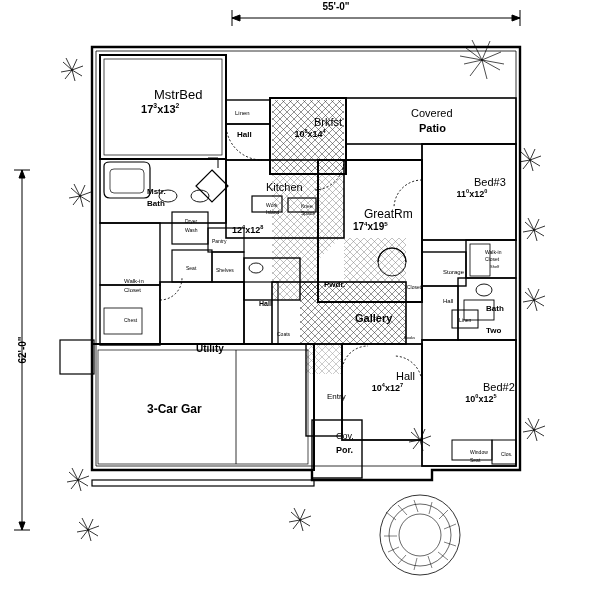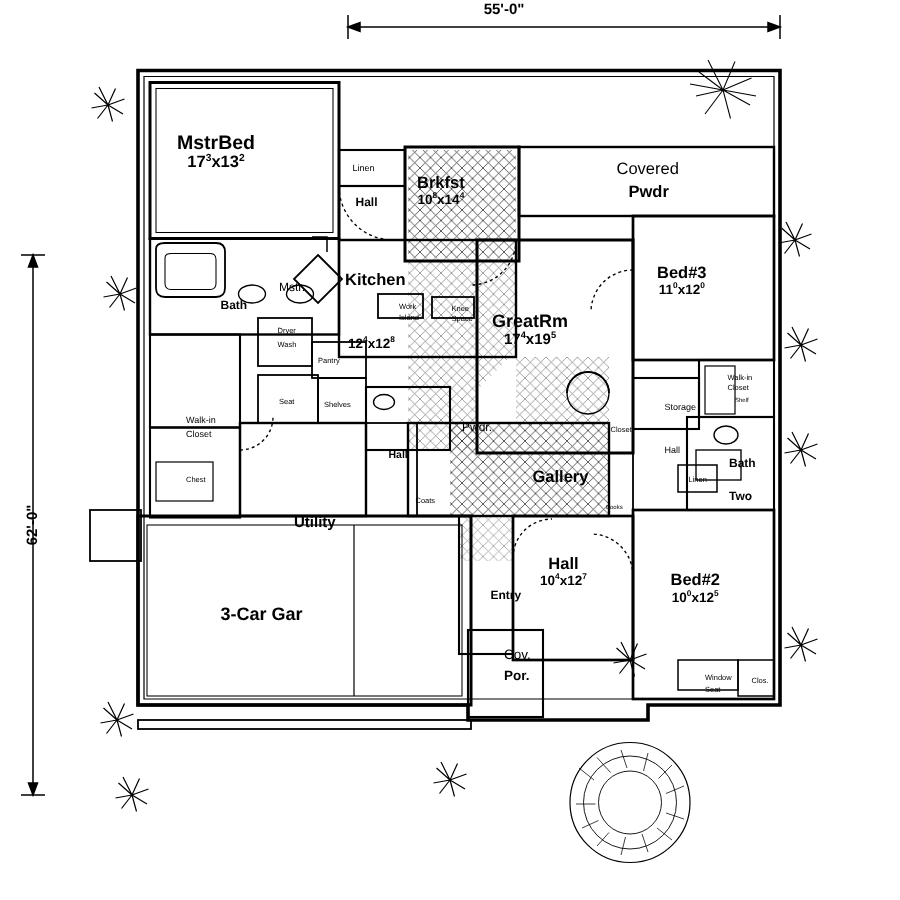--- a/index.html
+++ b/index.html
@@ -6,21 +6,21 @@
   body{
     width:600px;height:600px;
     background:#ffffff;
     font-family:"Liberation Sans",sans-serif;
     color:#000;
     overflow:hidden;
     position:relative;
   }
   #plan{position:absolute;inset:0;}
   .lbl{position:absolute;text-align:center;line-height:1.05;}
-  .lbl .nm{display:block;font-weight:bold;}
+  .lbl .nm{display:block;font-weight:normal;margin-left:36px;}
   .lbl .dim{display:block;font-weight:bold;}
   .b{font-weight:bold;}
   .t9{font-size:9px;}
   .t10{font-size:10px;}
   .t11{font-size:11px;}
   .t12{font-size:12px;text-align:center;}
   .t13{font-size:13px;}
   sup{font-size:0.62em;vertical-align:super;}
   svg{position:absolute;left:0;top:0;}
 </style>
@@ -239,52 +239,52 @@
     <span class="nm t11">Hall</span>
     <span class="dim t9">10<sup>4</sup>x12<sup>7</sup></span>
   </div>
 
   <div class="lbl b t12" style="left:147px;top:403px;">
     <span>3-Car Gar</span>
   </div>
 
   <div id="small-labels">
       <div class="lbl" style="left: 411px; top: 108px; font-size: 11px; font-weight: normal; white-space: nowrap;">Covered</div>
-      <div class="lbl" style="left: 419px; top: 123px; font-size: 11px; font-weight: bold; white-space: nowrap;">Pwdr</div>
+      <div class="lbl" style="left: 419px; top: 123px; font-size: 11px; font-weight: bold; white-space: nowrap;">Patio</div>
       <div class="lbl" style="left: 235px; top: 110px; font-size: 6px; font-weight: normal; white-space: nowrap;">Linen</div>
       <div class="lbl" style="left: 237px; top: 131px; font-size: 8px; font-weight: bold; white-space: nowrap;">Hall</div>
-      <div class="lbl" style="left: 147px; top: 188px; font-size: 8px; font-weight: normal; white-space: nowrap; margin-left: 39px;">Mstr.</div>
+      <div class="lbl" style="left: 147px; top: 188px; font-size: 8px; font-weight: bold; white-space: nowrap;">Mstr.</div>
       <div class="lbl" style="left: 147px; top: 200px; font-size: 8px; font-weight: bold; white-space: nowrap;">Bath</div>
       <div class="lbl" style="left: 266px; top: 203px; font-size: 5px; font-weight: normal; white-space: nowrap;">Work</div>
       <div class="lbl" style="left: 266px; top: 210px; font-size: 5px; font-weight: normal; white-space: nowrap;">Island</div>
       <div class="lbl" style="left: 301px; top: 204px; font-size: 5px; font-weight: normal; white-space: nowrap;">Knee</div>
       <div class="lbl" style="left: 301px; top: 211px; font-size: 5px; font-weight: normal; white-space: nowrap;">Space</div>
       <div class="lbl" style="left: 185px; top: 219px; font-size: 5px; font-weight: normal; white-space: nowrap;">Dryer</div>
       <div class="lbl" style="left: 185px; top: 228px; font-size: 5px; font-weight: normal; white-space: nowrap;">Wash</div>
       <div class="lbl" style="left: 212px; top: 239px; font-size: 5px; font-weight: normal; white-space: nowrap;">Pantry</div>
       <div class="lbl" style="left: 186px; top: 266px; font-size: 5px; font-weight: normal; white-space: nowrap;">Seat</div>
       <div class="lbl" style="left: 216px; top: 268px; font-size: 5px; font-weight: normal; white-space: nowrap;">Shelves</div>
-      <div class="lbl" style="left: 260px; top: 281px; font-size: 8px; font-weight: normal; white-space: nowrap; padding-left: 48px;">Pwdr.</div>
+      <div class="lbl" style="left: 276px; top: 281px; font-size: 8px; font-weight: bold; white-space: nowrap; padding-left: 48px;">Pwdr.</div>
       <div class="lbl" style="left: 124px; top: 278px; font-size: 6px; font-weight: normal; white-space: nowrap;">Walk-in</div>
       <div class="lbl" style="left: 124px; top: 287px; font-size: 6px; font-weight: normal; white-space: nowrap;">Closet</div>
       <div class="lbl" style="left: 124px; top: 318px; font-size: 5px; font-weight: normal; white-space: nowrap;">Chest</div>
       <div class="lbl" style="left: 196px; top: 311px; font-size: 10px; font-weight: bold; white-space: nowrap; margin-top: 33px;">Utility</div>
       <div class="lbl" style="left: 259px; top: 300px; font-size: 7px; font-weight: bold; white-space: nowrap;">Hall</div>
       <div class="lbl" style="left: 355px; top: 313px; font-size: 11px; font-weight: bold; white-space: nowrap;">Gallery</div>
       <div class="lbl" style="left: 277px; top: 332px; font-size: 5px; font-weight: normal; white-space: nowrap;">Coats</div>
       <div class="lbl" style="left: 443px; top: 269px; font-size: 6px; font-weight: normal; white-space: nowrap;">Storage</div>
       <div class="lbl" style="left: 485px; top: 250px; font-size: 5px; font-weight: normal; white-space: nowrap;">Walk-in</div>
       <div class="lbl" style="left: 485px; top: 257px; font-size: 5px; font-weight: normal; white-space: nowrap;">Closet</div>
       <div class="lbl" style="left: 407px; top: 285px; font-size: 5px; font-weight: normal; white-space: nowrap;">Closet</div>
       <div class="lbl" style="left: 443px; top: 298px; font-size: 6px; font-weight: normal; white-space: nowrap;">Hall</div>
       <div class="lbl" style="left: 459px; top: 318px; font-size: 5px; font-weight: normal; white-space: nowrap;">Linen</div>
       <div class="lbl" style="left: 486px; top: 305px; font-size: 8px; font-weight: bold; white-space: nowrap;">Bath</div>
       <div class="lbl" style="left: 486px; top: 317px; font-size: 8px; font-weight: bold; white-space: nowrap; margin-top: 10px;">Two</div>
       <div class="lbl" style="left: 490px; top: 265px; font-size: 4px; font-weight: normal; white-space: nowrap;">Shelf</div>
-      <div class="lbl" style="left: 327px; top: 393px; font-size: 8px; font-weight: bold; white-space: nowrap;">Entry</div>
+      <div class="lbl" style="left: 327px; top: 393px; font-size: 8px; font-weight: normal; white-space: nowrap;">Entry</div>
       <div class="lbl" style="left: 336px; top: 432px; font-size: 9px; font-weight: normal; white-space: nowrap;">Cov.</div>
       <div class="lbl" style="left: 336px; top: 446px; font-size: 9px; font-weight: bold; white-space: nowrap;">Por.</div>
       <div class="lbl" style="left: 404px; top: 336px; font-size: 4px; font-weight: normal; white-space: nowrap;">Books</div>
       <div class="lbl" style="left: 470px; top: 450px; font-size: 5px; font-weight: normal; white-space: nowrap;">Window</div>
       <div class="lbl" style="left: 470px; top: 458px; font-size: 5px; font-weight: normal; white-space: nowrap;">Seat</div>
       <div class="lbl" style="left: 501px; top: 452px; font-size: 5px; font-weight: normal; white-space: nowrap;">Clos.</div>
     </div>
 </div>
 
 </body></html>

